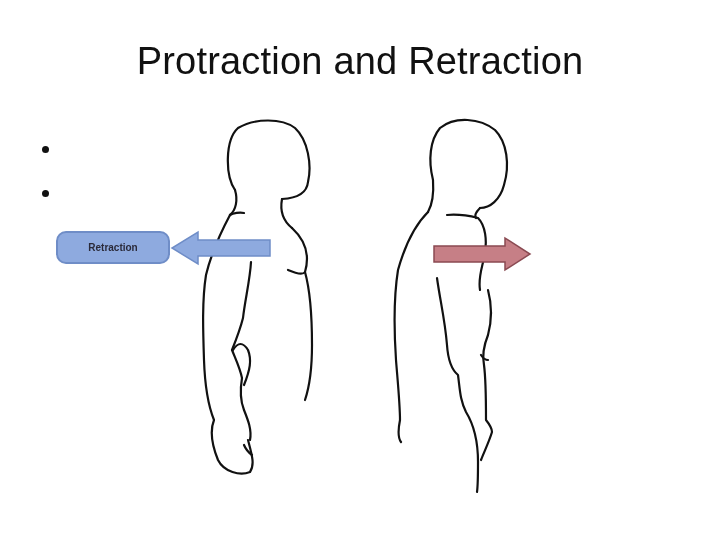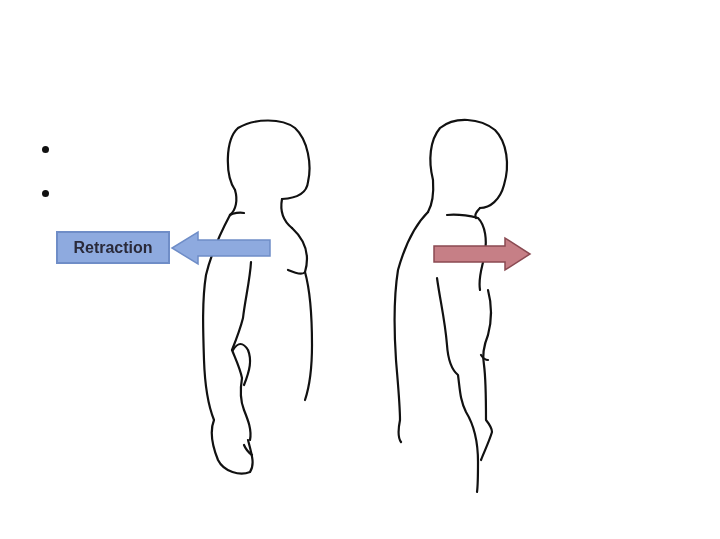--- a/index.html
+++ b/index.html
@@ -3,28 +3,29 @@
 <meta charset="utf-8">
 <style>
   html, body { margin: 0; padding: 0; background: #ffffff; }
   body { width: 720px; height: 539px; position: relative; overflow: hidden; font-family: "DejaVu Sans", sans-serif; }
   .slide { position: absolute; left: 0; top: 0; width: 720px; height: 539px; background: #ffffff; }
   .title { position: absolute; left: 0; top: 40px; width: 720px; text-align: center; font-family: "Liberation Sans", sans-serif; font-size: 38px; color: #111; letter-spacing: 0.2px; }
   .bullets { position: absolute; left: 38px; top: 134px; margin: 0; padding: 0; list-style: none; }
   .bullets li { position: relative; height: 44px; }
   .bullets li::before { content: ""; position: absolute; left: 4px; top: 12px; width: 7px; height: 7px; border-radius: 50%; background: #111; }
   .figures { position: absolute; left: 0; top: 0; width: 720px; height: 539px; }
-  .label-box { position: absolute; display: flex; align-items: center; justify-content: center; font-family: "Liberation Sans", sans-serif; font-weight: bold; font-size: 16px; color: #2a2a3a; box-sizing: border-box; }
+  .label-box { position: absolute; display: flex; align-items: center; justify-content: center; font-family: "Liberation Sans", sans-serif; font-weight: bold; font-size: 10px; color: #2a2a3a; box-sizing: border-box; border-radius: 10px; }
   .retraction-box { left: 56px; top: 231px; width: 114px; height: 33px; background: #8eaadf; border: 2px solid #6f8dc7; }
   .protraction-box { left: 537px; top: 237px; width: 117px; height: 33px; background: #c67f86; border: 2px solid #8a4a52; color: #2a1a1a; }
 </style>
 </head>
 <body>
 
 <div class="slide">
+  <div class="title">Protraction and Retraction</div>
 
   <ul class="bullets">
     <li></li>
     <li></li>
   </ul>
 
   <svg class="figures" viewBox="0 0 720 539">
 
     <g fill="none" stroke="#111" stroke-width="2.2" stroke-linecap="round" stroke-linejoin="round">
 

